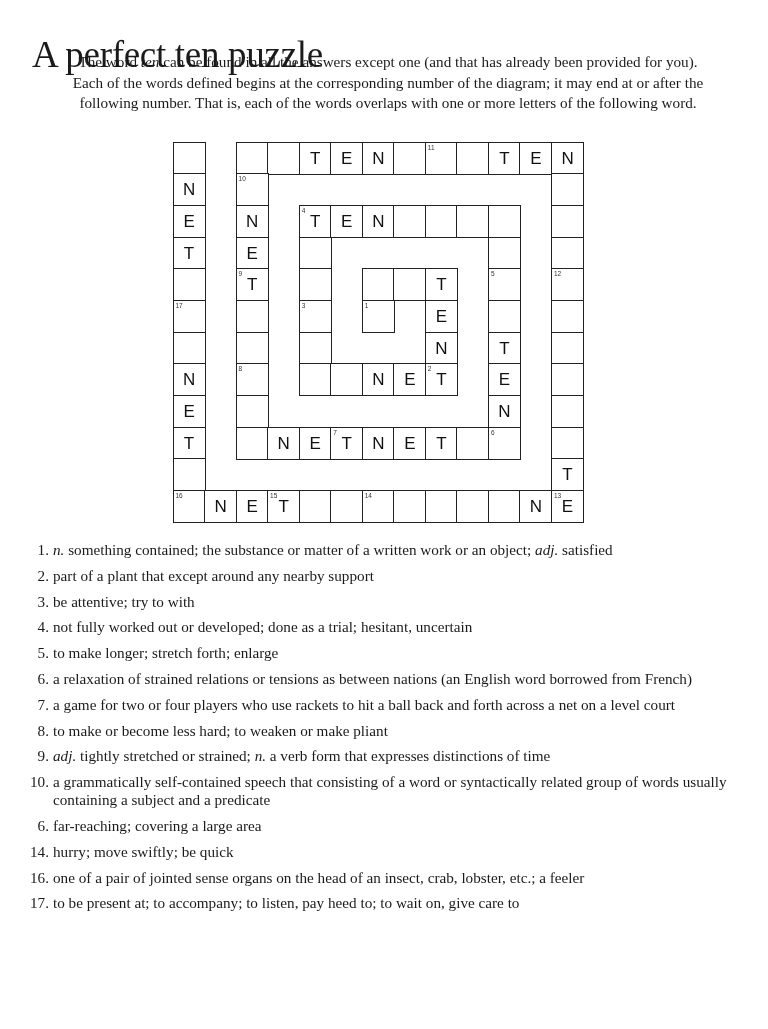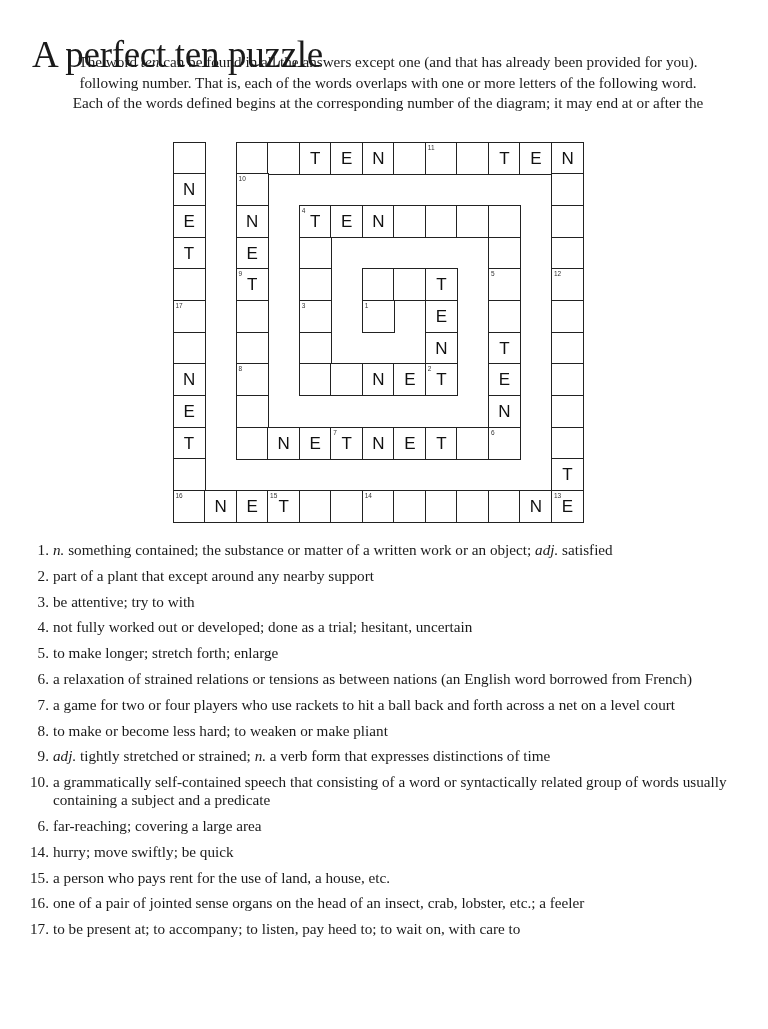--- a/index.html
+++ b/index.html
@@ -44,22 +44,22 @@
   .clue .ctext { flex: 1; }
   .clue .ctext i { font-style: italic; }
 </style>
 </head>
 <body>
 
 <h1 class="title">A perfect ten puzzle</h1>
 
 <div class="intro">
   <p>The word <i>ten</i> can be found in all the answers except one (and that has already been provided for you).</p>
+  <p>Each of the words defined begins at the corresponding number of the diagram; it may end at or after the</p>
   <p>following number. That is, each of the words overlaps with one or more letters of the following word.</p>
-  <p>Each of the words defined begins at the corresponding number of the diagram; it may end at or after the</p>
 </div>
 
 <div class="grid" id="grid">
     <div class="cell" style="left: -0.5px; top: -0.5px; width: 33.1385px; height: 33.2667px;"></div>
     <div class="cell" style="left: 62.5769px; top: -0.5px; width: 33.1385px; height: 33.2667px;"></div>
     <div class="cell" style="left: 94.1154px; top: -0.5px; width: 33.1385px; height: 33.2667px;"></div>
     <div class="cell" style="left: 125.654px; top: -0.5px; width: 33.1385px; height: 33.2667px;">
       <span class="letter">T</span>
     </div>
     <div class="cell" style="left: 157.192px; top: -0.5px; width: 33.1385px; height: 33.2667px;">
@@ -297,24 +297,20 @@
     </li>
     <li class="clue">
       <span class="cnum">6.</span>
       <span class="ctext">far-reaching; covering a large area</span>
     </li>
     <li class="clue">
       <span class="cnum">14.</span>
       <span class="ctext">hurry; move swiftly; be quick</span>
     </li>
     <li class="clue">
-      <span class="cnum">15.</span>
-      <span class="ctext">a person who pays rent for the use of land, a house, etc.</span>
-    </li>
-    <li class="clue">
       <span class="cnum">16.</span>
       <span class="ctext">one of a pair of jointed sense organs on the head of an insect, crab, lobster, etc.; a feeler</span>
     </li>
     <li class="clue">
       <span class="cnum">17.</span>
-      <span class="ctext">to be present at; to accompany; to listen, pay heed to; to wait on, with care to</span>
+      <span class="ctext">to be present at; to accompany; to listen, pay heed to; to wait on, give care to</span>
     </li>
   </ol>
 
 </body></html>

